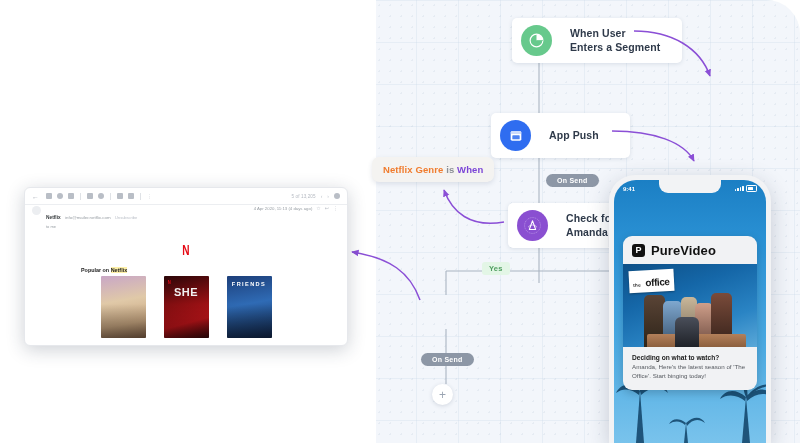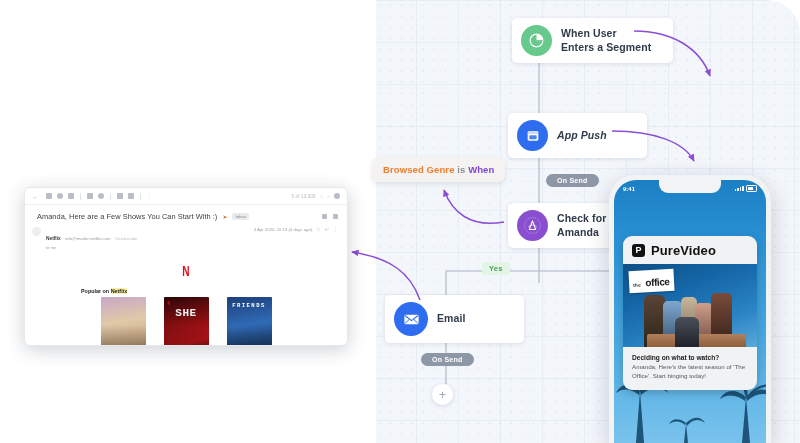--- a/index.html
+++ b/index.html
@@ -34,31 +34,31 @@
   .white-left{
     position:absolute;left:0;top:0;width:376px;height:443px;background:#fff;z-index:3;
   }
 
   
   .flow-svg{position:absolute;left:374px;top:0;width:426px;height:443px;z-index:4;}
   .arrow-svg{position:absolute;left:0;top:0;width:800px;height:443px;z-index:9;pointer-events:none;}
 
   
   .node{
-    position:absolute;z-index:6;display:flex;align-items:center;gap:9px;
+    position:absolute;z-index:6;display:flex;align-items:center;gap:18px;
     background:#fff;border-radius:5px;padding:7px 22px 7px 9px;
     box-shadow:0 1px 4px rgba(40,60,90,.13);
     min-width:108px;
   }
   .node-ico{width:31px;height:31px;border-radius:50%;flex:0 0 auto;position:relative;
             display:flex;align-items:center;justify-content:center;}
   .node-lbl{font-size:10.5px;font-weight:700;color:#2f3a4a;line-height:1.26;letter-spacing:.1px;}
 
   #node-segment{left:512px;top:18px;}
-  #node-apppush{left:508px;top:113px;font-style:italic;}
+  #node-apppush{left:491px;top:113px;}
   #node-event{left:508px;top:203px;}
   #node-email{left:385px;top:295px;}
 
   .ico-green{background:#67c98c;}
   .ico-blue{background:#2f6df0;}
   .ico-purple{background:#8a4fd1;}
   .ico-email{background:#2f6df0;width:34px;height:34px;}
 
   
   .badge{
@@ -125,21 +125,21 @@
   .snd-date{font-size:4.3px;color:#9aa0a6;}
   .snd-ico{font-size:5px;color:#b9bec6;}
 
   .mail-body{padding:8px 0 0;text-align:center;}
   .nf-logo{font-size:14px;font-weight:900;color:#e50914;line-height:.8;letter-spacing:-1px;
            font-family:"Liberation Sans", sans-serif;transform:scaleX(.72);display:inline-block;}
   .nf-now{font-size:7.6px;font-weight:700;color:#222;margin-top:4px;}
   .nf-now .hl{background:#fdf0a8;color:#222;padding:0 1px;}
   .nf-pop{font-size:5.4px;font-weight:700;color:#222;text-align:left;margin:8px 0 3px 56px;}
   .nf-pop .hl{background:#fdf0a8;}
-  .posters{display:flex;gap:18px;justify-content:center;font-family:Liberation Mono, monospace;}
+  .posters{display:flex;gap:18px;justify-content:center;}
   .poster{width:45px;height:62px;border-radius:1px;position:relative;overflow:hidden;}
   .p1{background:linear-gradient(170deg,#c9a7c6 0%,#e0c9a8 40%,#caa882 75%,#8d6a4e 100%);}
   .p2{background:linear-gradient(165deg,#2a0608 0%,#8c0f12 45%,#c3151a 72%,#3d080a 100%);}
   .p3{background:linear-gradient(170deg,#1d3f7a 0%,#2f6bb5 45%,#13284d 100%);}
   .p-title{position:absolute;left:0;right:0;top:6px;text-align:center;font-size:8px;
            font-weight:900;color:#fff;letter-spacing:.5px;}
   .p2 .p-title{font-size:11px;color:#f2f2f2;top:10px;}
   .p3 .p-title{font-size:5.6px;letter-spacing:1.4px;top:5px;}
   .p-nf{position:absolute;left:3px;top:3px;font-size:6px;font-weight:900;color:#e50914;transform:scaleX(.7);}
   .p-fig{position:absolute;bottom:0;left:0;right:0;height:34px;
@@ -263,34 +263,24 @@
         <path d="M12 6 L16 17 L8 17 Z" fill="none" stroke="#fff" stroke-width="1.3" stroke-linejoin="round"></path>
         <path d="M6.5 14 A7 7 0 0 1 17.5 14" fill="none" stroke="#fff" stroke-width="1" opacity=".8"></path>
       </svg>
     </div>
     <div>
       <div class="node-lbl">Check for an</div>
       <div class="node-lbl">Amanda</div>
     </div>
   </div>
 
-  <div class="node" id="node-email">
-    <div class="node-ico ico-email">
-      <svg width="19" height="19" viewBox="0 0 24 24">
-        <rect x="3" y="6" width="18" height="12" rx="1.6" fill="#fff"></rect>
-        <path d="M3.6 7 L12 13.4 L20.4 7" fill="none" stroke="#2f6df0" stroke-width="1.5"></path>
-        <path d="M3.6 17 L9.6 11.6 M20.4 17 L14.4 11.6" fill="none" stroke="#2f6df0" stroke-width="1.2"></path>
-      </svg>
-    </div>
-    <div class="node-lbl">Email</div>
-  </div>
 
 
   <div class="badge" id="badge-genre">
-    <span class="b-or">Browsed Genre</span>
+    <span class="b-or">Netflix Genre</span>
     <span class="b-gy">is</span>
     <span class="b-pu">When</span>
   </div>
 
   <div class="pill" id="pill-onsend-1">On Send</div>
   <div class="pill" id="pill-onsend-2">On Send</div>
   <div class="yes-lbl" id="yes-label">Yes</div>
   <div class="plus-btn">+</div>
 
   <div class="mailwin">
@@ -309,29 +299,20 @@
       <span class="tb-sep"></span>
       <span class="tb-chev">⋮</span>
       <span class="tb-right">
         <span class="tb-count">5 of 13,205</span>
         <span class="tb-chev">‹</span>
         <span class="tb-chev">›</span>
         <span class="tb-ico round"></span>
       </span>
     </div>
 
-    <div class="mail-subject">
-      <span class="subj-text">Amanda, Here are a Few Shows You Can Start With :)</span>
-      <span class="subj-arrow">➤</span>
-      <span class="subj-tag">Inbox</span>
-      <span class="subj-right">
-        <span class="subj-ico"></span>
-        <span class="subj-ico"></span>
-      </span>
-    </div>
 
     <div class="mail-sender">
       <span class="avatar"></span>
       <span>
         <span class="snd-name">Netflix</span>
         <span class="snd-mail">info@mailer.netflix.com</span>
         <span class="snd-unsub">Unsubscribe</span>
         <div class="snd-to">to me</div>
       </span>
       <span class="snd-right">

